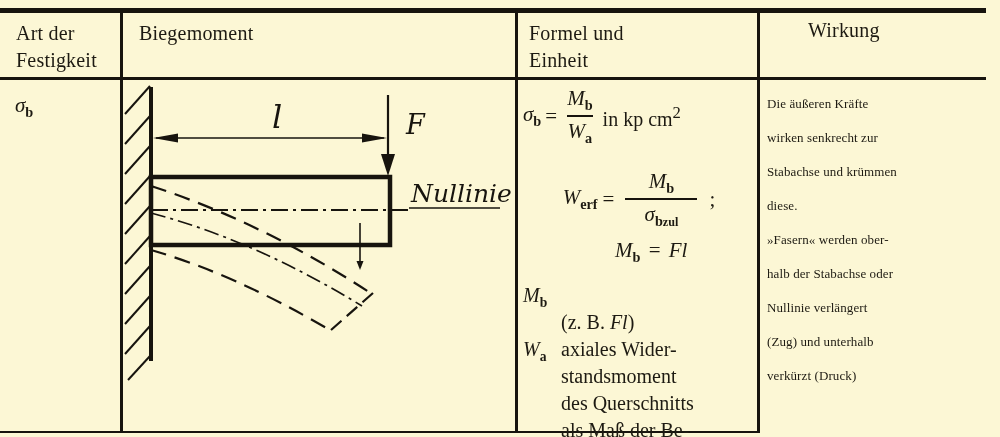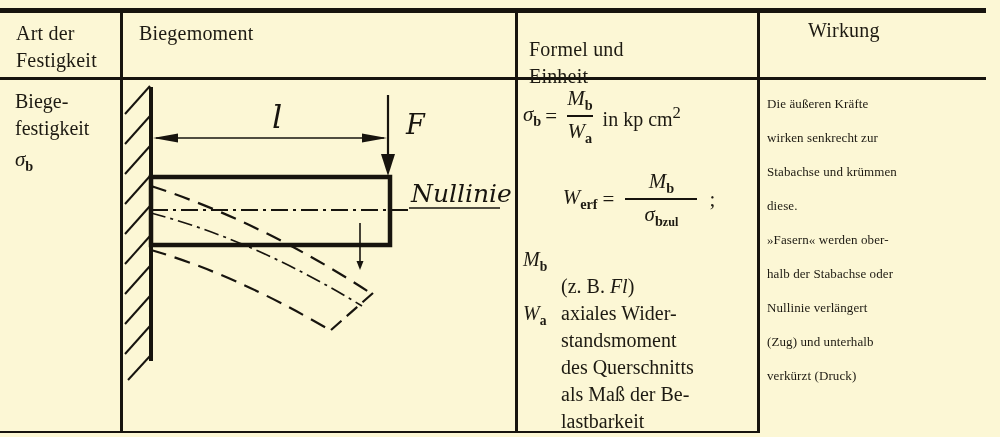--- a/index.html
+++ b/index.html
@@ -46,27 +46,25 @@
 <div class="line" style="left:0;top:8px;width:986px;height:5px;"></div>
 <div class="line" style="left:0;top:77px;width:986px;height:3px;"></div>
 <div class="line" style="left:0;top:431px;width:760px;height:2px;"></div>
 <div class="line" style="left:120px;top:10px;width:3px;height:423px;"></div>
 <div class="line" style="left:515px;top:10px;width:3px;height:423px;"></div>
 <div class="line" style="left:757px;top:10px;width:3px;height:423px;"></div>
 
 <div class="hdr" style="left:16px;top:20px;">Art der
 Festigkeit</div>
 <div class="hdr" style="left:139px;top:20px;">Biegemoment</div>
-<div class="hdr" style="left:529px;top:36px;">Formel und
+<div class="hdr" style="left:529px;top:20px;">Formel und
 Einheit</div>
 <div class="hdr" style="left:808px;top:17px;">Wirkung</div>
 
 <div class="cell" style="left:15px;top:88px;width:100px;">
-  <div class="strength pre">Biege-
-festigkeit</div>
   <div class="sigma-line"><i class="v">σ</i><sub class="s">b</sub></div>
 </div>
 
 <div class="cell" style="left:122px;top:82px;width:392px;height:353px;">
 <svg width="392" height="353" viewBox="0 0 392 353">
 
   <g stroke="#17140e" stroke-width="2" fill="none">
     <line x1="3" y1="32" x2="28" y2="4"></line>
     <line x1="3" y1="62" x2="28" y2="34"></line>
     <line x1="3" y1="92" x2="28" y2="64"></line>
@@ -129,20 +127,25 @@
     <span><i class="v">W</i><sub class="s">erf</sub></span>
     <span style="margin:0 5px;">=</span>
     <span class="frac" style="min-width:72px;">
       <span><i class="v">M</i><sub class="s">b</sub></span>
       <span class="fbar"></span>
       <span><i class="v">σ</i><sub class="s"><span>b</span><span class="zz">zul</span></sub></span>
     </span>
     <span style="margin-left:6px;">;</span>
   </div>
 
+  <div class="fml" style="margin-top:8px;padding-left:92px;">
+    <i class="v">M</i><sub class="s">b</sub>
+    <span style="margin:0 3px;">=</span>
+    <i class="v">Fl</i>
+  </div>
 
   <div class="legend">
     <div class="legend-row">
       <span class="legend-sym"><i class="v">M</i><sub class="s">b</sub></span>
       <span>
         <br>
         <span>(z. B. </span><i class="v">Fl</i><span>)</span>
       </span>
     </div>
     <div class="legend-row">

